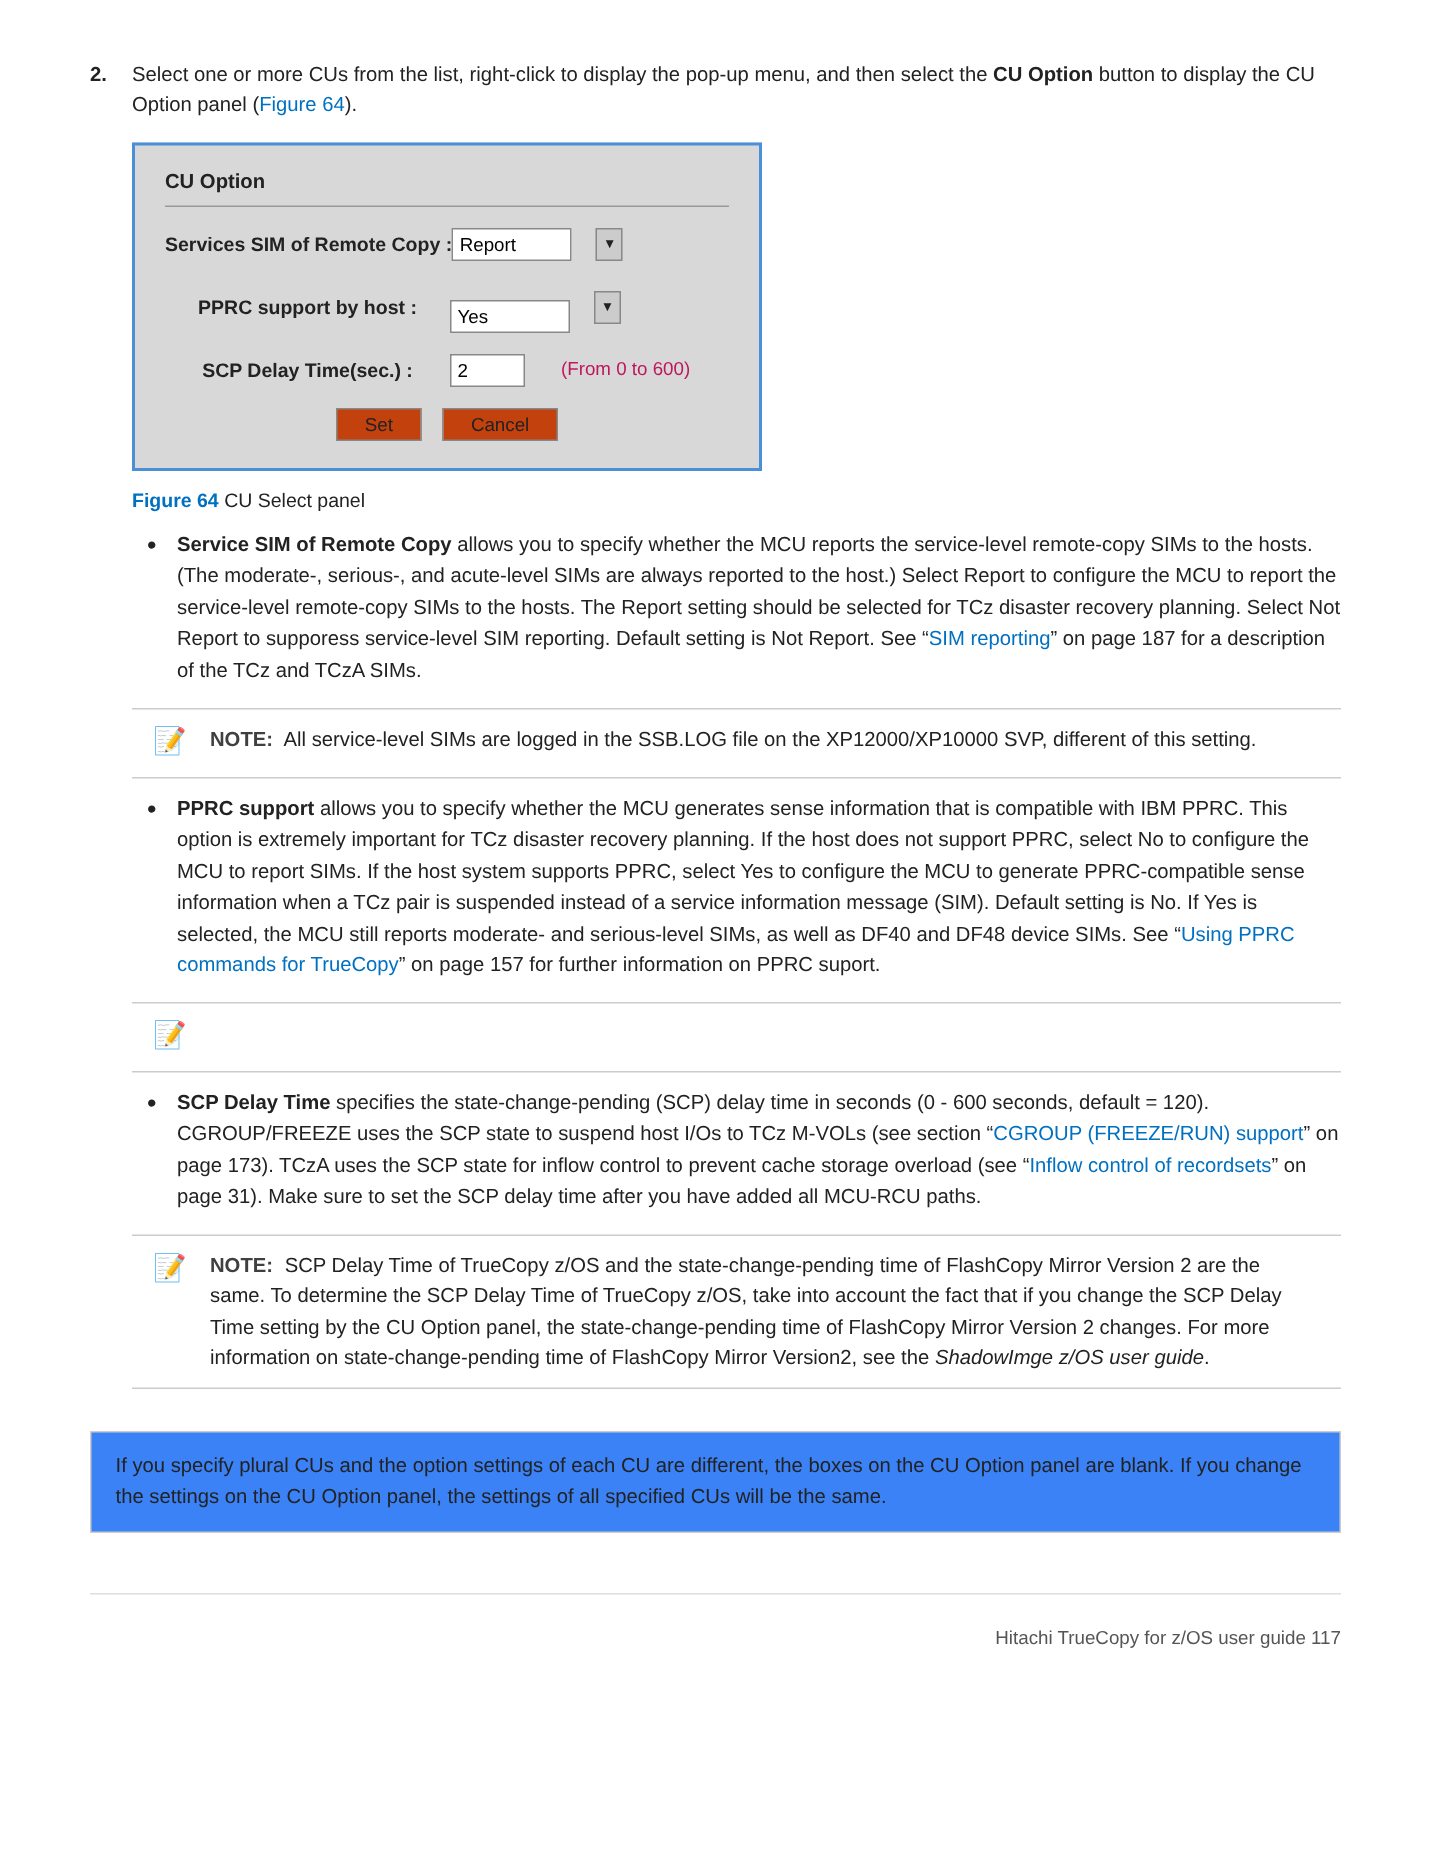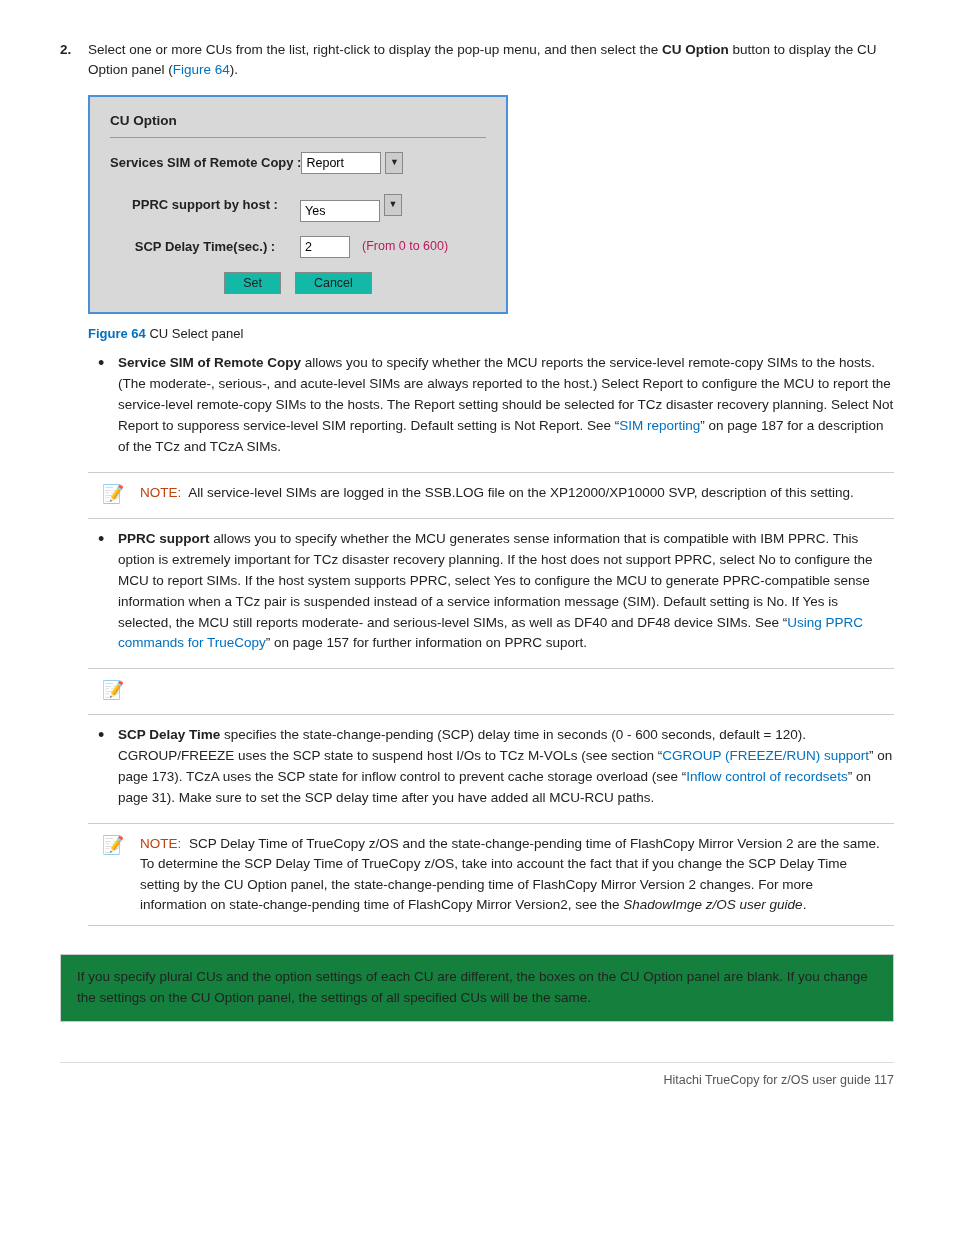--- a/index.html
+++ b/index.html
@@ -59,21 +59,21 @@
     }
     .cu-option-label {
       font-weight: bold;
       min-width: 190px;
       font-size: 13px;
       text-align: center;
     }
     .cu-option-control {
       display: flex;
       align-items: center;
-      gap: 4px;
+      gap: 16px;
     }
     .cu-select {
       border: 1px solid #888;
       background: #fff;
       padding: 1px 4px;
       font-size: 12.5px;
       width: 80px;
       height: 22px;
       appearance: none;
       -webkit-appearance: none;
@@ -103,21 +103,21 @@
       font-size: 12.5px;
       color: #be185d;
     }
     .cu-buttons {
       display: flex;
       justify-content: center;
       gap: 14px;
       margin-top: 8px;
     }
     .cu-btn {
-      background: #14b8a6;
+      background: #c2410c;
       border: 1px solid #888;
       padding: 3px 18px;
       font-size: 12.5px;
       cursor: pointer;
       color: #222;
     }
 
     
     .figure-caption {
       font-size: 13px;
@@ -171,47 +171,47 @@
       font-size: 13.5px;
       line-height: 1.5;
     }
     .note-icon {
       min-width: 28px;
       font-size: 18px;
       color: #555;
       margin-top: -2px;
     }
     .note-label {
-      font-weight: normal;
-      color: #c2410c;
+      font-weight: bold;
+      color: #404040;
       margin-right: 4px;
     }
     .note-text {
       flex: 1;
     }
 
     
     .page-footer {
       margin-top: 40px;
       display: flex;
       justify-content: flex-end;
       font-size: 12.5px;
       color: #555;
       border-top: 1px solid #ddd;
-      padding-top: 8px;
+      padding-top: 20px;
     }
 
     
     .bottom-note {
       border: 1px solid #ccc;
       padding: 12px 16px;
       margin-top: 6px;
       font-size: 13.5px;
       line-height: 1.55;
-      background: #15803d;
+      background: #3b82f6;
     }
   </style>
 </head>
 <body>
 
 <div class="step-container">
   <div class="step-number">2.</div>
   <div class="step-text">
     <span>Select one or more CUs from the list, right-click to display the pop-up menu, and then select the </span><strong>CU Option</strong><span> button to display the CU Option panel (</span><a class="link-blue" href="#">Figure 64</a><span>).</span>
 
@@ -263,21 +263,21 @@
       <div class="bullet-content">
         <strong>Service SIM of Remote Copy</strong><span> allows you to specify whether the MCU reports the service-level remote-copy SIMs to the hosts. (The moderate-, serious-, and acute-level SIMs are always reported to the host.) Select Report to configure the MCU to report the service-level remote-copy SIMs to the hosts. The Report setting should be selected for TCz disaster recovery planning. Select Not Report to supporess service-level SIM reporting. Default setting is Not Report. See “<a class="link-blue" href="#">SIM reporting</a>” on page 187 for a description of the TCz and TCzA SIMs.</span>
       </div>
     </div>
 
     
     <div class="note-box">
       <div class="note-icon">📝</div>
       <div class="note-text">
         <span class="note-label">NOTE:</span>
-        <span>All service-level SIMs are logged in the SSB.LOG file on the XP12000/XP10000 SVP, description of this setting.</span>
+        <span>All service-level SIMs are logged in the SSB.LOG file on the XP12000/XP10000 SVP, different of this setting.</span>
       </div>
     </div>
 
     
     <div class="bullet-item">
       <div class="bullet-dot">•</div>
       <div class="bullet-content">
         <strong>PPRC support</strong><span> allows you to specify whether the MCU generates sense information that is compatible with IBM PPRC. This option is extremely important for TCz disaster recovery planning. If the host does not support PPRC, select No to configure the MCU to report SIMs. If the host system supports PPRC, select Yes to configure the MCU to generate PPRC-compatible sense information when a TCz pair is suspended instead of a service information message (SIM). Default setting is No. If Yes is selected, the MCU still reports moderate- and serious-level SIMs, as well as DF40 and DF48 device SIMs. See “<a class="link-blue" href="#">Using PPRC commands for TrueCopy</a>” on page 157 for further information on PPRC suport.</span>
       </div>
     </div>

